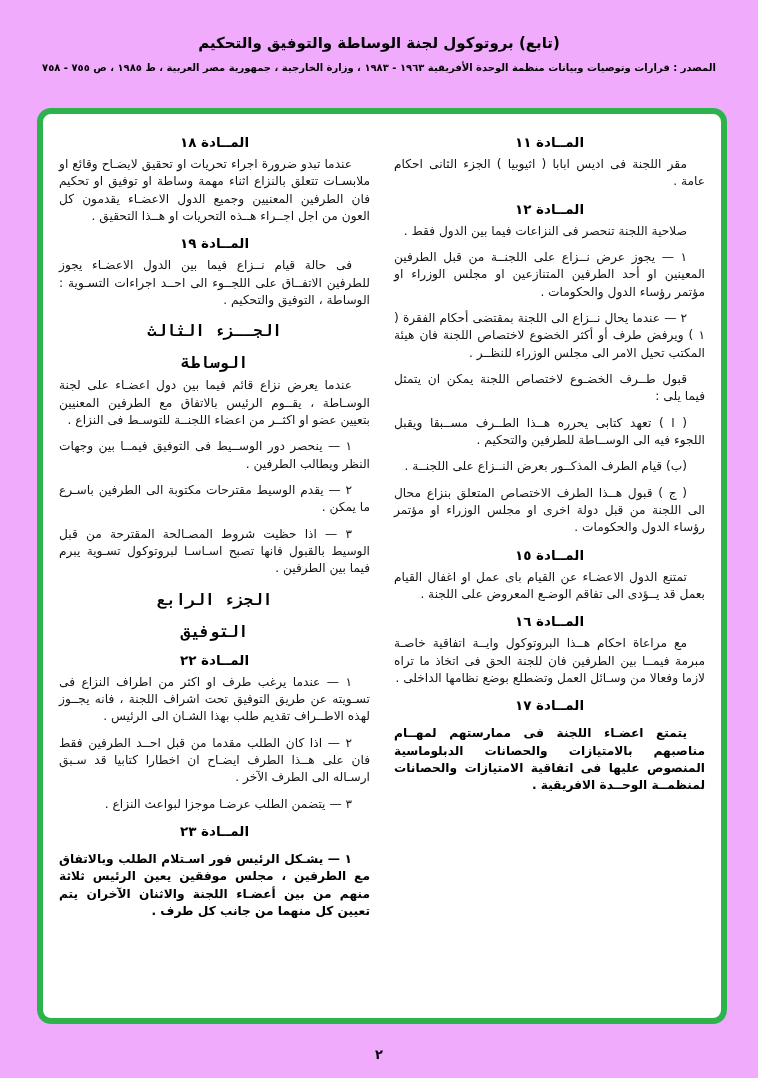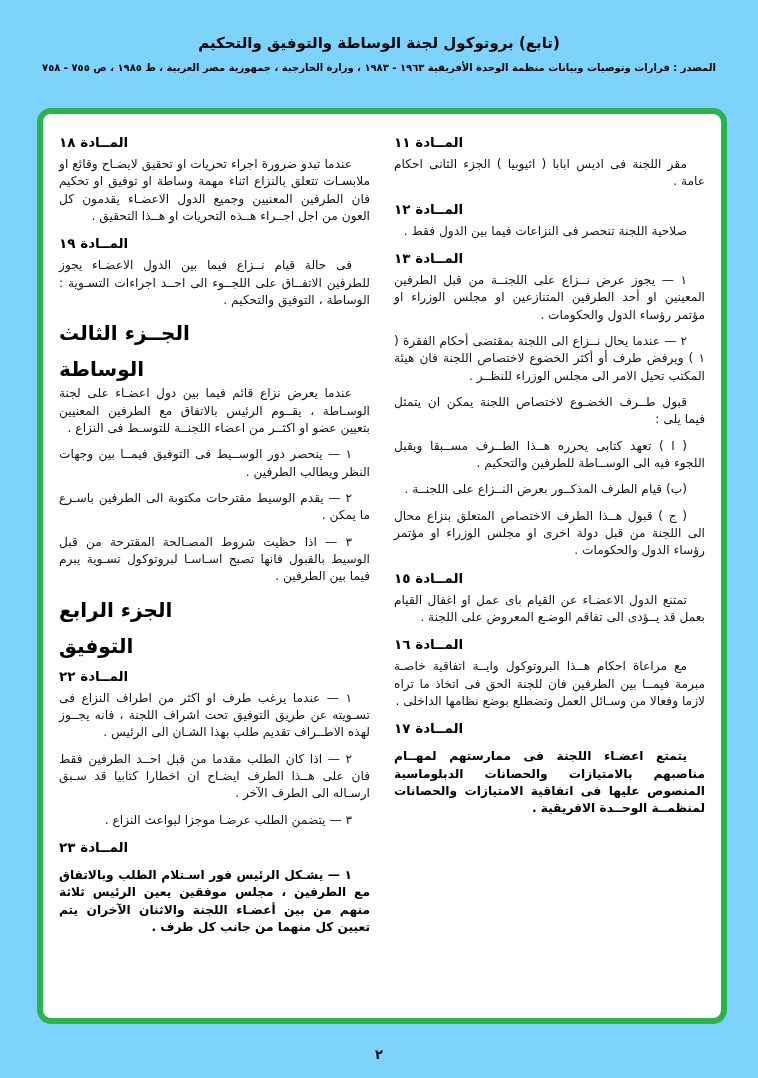--- a/index.html
+++ b/index.html
@@ -5,21 +5,21 @@
   html, body {
     margin: 0;
     padding: 0;
     background: #ffffff;
     font-family: "DejaVu Sans", sans-serif;
   }
   .page {
     position: relative;
     width: 758px;
     height: 1078px;
-    background: #7dd3fc;
+    background: #f0abfc;
     overflow: hidden;
     direction: rtl;
   }
   .header {
     position: absolute;
     top: 34px;
     left: 0;
     right: 0;
     text-align: center;
     direction: rtl;
@@ -54,29 +54,30 @@
     gap: 24px;
     padding: 10px 16px 8px 16px;
     direction: rtl;
   }
   .col {
     width: 311px;
     flex: 0 0 311px;
     direction: rtl;
   }
   .article-h, .part-h {
-    text-align: left;
+    text-align: center;
     font-weight: bold;
     font-size: 13.5px;
     color: #000;
     margin: 10px 0 6px 0;
   }
   .part-h {
-    font-size: 20px;
+    font-size: 16px;
     margin: 12px 0 4px 0;
+    font-family: Liberation Mono, monospace;
   }
   .para {
     font-size: 12.2px;
     line-height: 1.42;
     color: #141414;
     text-align: justify;
     text-justify: inter-word;
     text-indent: 18px;
     margin: 0 0 9px 0;
   }
@@ -106,21 +107,20 @@
     <div class="doc-source">المصدر : قرارات وتوصيات وبيانات منظمة الوحدة الأفريقية ١٩٦٣ - ١٩٨٣ ، وزارة الخارجية ، جمهورية مصر العربية ، ط ١٩٨٥ ، ص ٧٥٥ - ٧٥٨</div>
   </div>
 
   <div class="frame" style="border-color: rgb(44, 179, 76);">
     <div class="cols">
       <div class="col">
           <p class="article-h">المــادة ١١</p>
           <p class="para">مقر اللجنة فى اديس ابابا ( اثيوبيا ) الجزء الثانى احكام عامة .</p>
           <p class="article-h">المــادة ١٢</p>
           <p class="para">صلاحية اللجنة تنحصر فى النزاعات فيما بين الدول فقط .</p>
-          <p class="article-h">المــادة ١٣</p>
           <p class="para">١ — يجوز عرض نــزاع على اللجنــة من قبل الطرفين المعينين او أحد الطرفين المتنازعين او مجلس الوزراء او مؤتمر رؤساء الدول والحكومات .</p>
           <p class="para">٢ — عندما يحال نــزاع الى اللجنة بمقتضى أحكام الفقرة ( ١ ) ويرفض طرف أو أكثر الخضوع لاختصاص اللجنة فان هيئة المكتب تحيل الامر الى مجلس الوزراء للنظــر .</p>
           <p class="para">قبول طــرف الخضـوع لاختصاص اللجنة يمكن ان يتمثل فيما يلى :</p>
           <p class="para">( ا ) تعهد كتابى يحرره هــذا الطــرف مســبقا ويقبل اللجوء فيه الى الوســاطة للطرفين والتحكيم .</p>
           <p class="para">(ب) قيام الطرف المذكــور بعرض النــزاع على اللجنــة .</p>
           <p class="para">( ج ) قبول هــذا الطرف الاختصاص المتعلق بنزاع محال الى اللجنة من قبل دولة اخرى او مجلس الوزراء او مؤتمر رؤساء الدول والحكومات .</p>
           <p class="article-h">المــادة ١٥</p>
           <p class="para">تمتنع الدول الاعضـاء عن القيام باى عمل او اغفال القيام بعمل قد يــؤدى الى تفاقم الوضـع المعروض على اللجنة .</p>
           <p class="article-h">المــادة ١٦</p>
           <p class="para">مع مراعاة احكام هــذا البروتوكول وايــة اتفاقية خاصـة مبرمة فيمــا بين الطرفين فان للجنة الحق فى اتخاذ ما تراه لازما وفعالا من وسـائل العمل وتضطلع بوضع نظامها الداخلى .</p>

